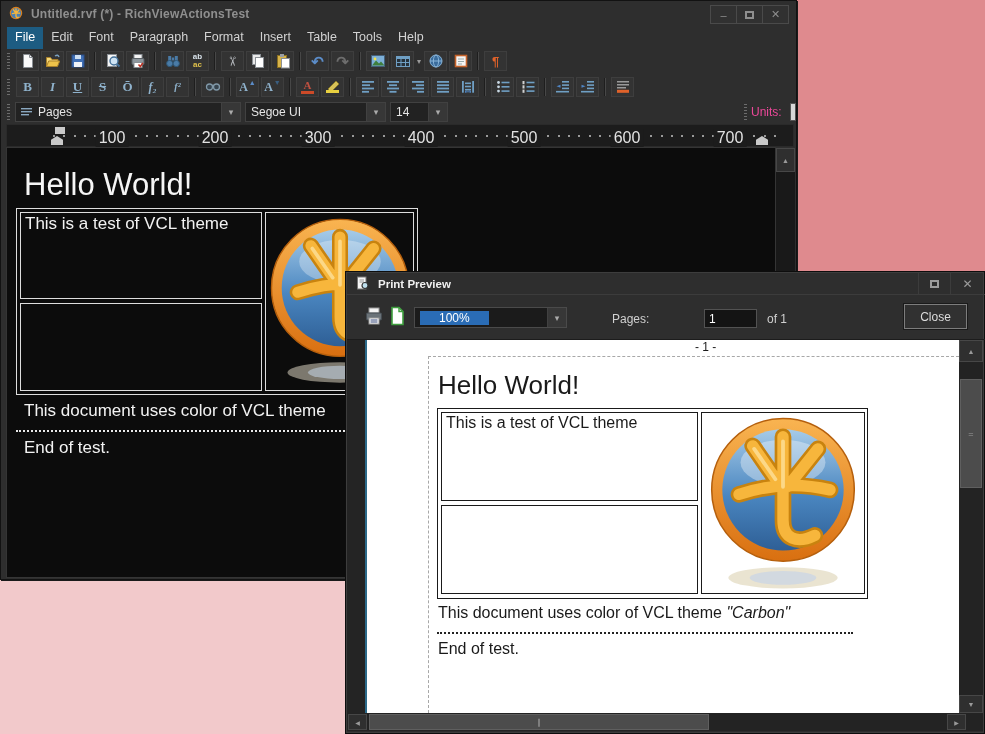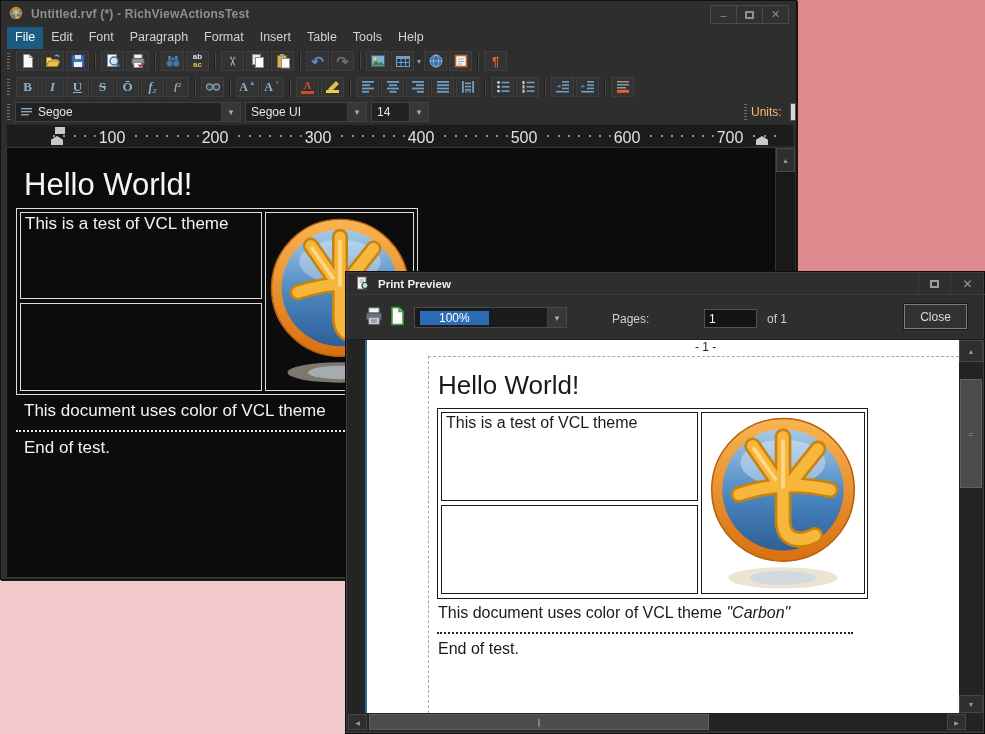--- a/index.html
+++ b/index.html
@@ -401,35 +401,35 @@
     <div class="a tbrow" style="top:99px;height:24px">
       <span class="grip"></span>
       <div class="combo" style="width:226px">
         <svg width="13" height="10" style="margin-left:4px">
             <g fill="#8aa8c0">
               <rect x="1" y="1" width="11" height="1.4"></rect>
               <rect x="1" y="4" width="11" height="1.4"></rect>
               <rect x="1" y="7" width="8" height="1.4"></rect>
             </g>
           </svg>
-        <span class="cval">Segoe</span>
+        <span class="cval">Pages</span>
         <span class="carrow">▾</span>
       </div>
       <span style="width:4px"></span>
-      <div class="combo" style="width:122px">
+      <div class="combo" style="width:141px">
         <span class="cval">Segoe UI</span>
         <span class="carrow">▾</span>
       </div>
       <span style="width:4px"></span>
       <div class="combo" style="width:58px">
         <span class="cval">14</span>
         <span class="carrow">▾</span>
       </div>
       <span class="grip" style="position:absolute;left:741px;top:4px"></span>
-      <span class="pv-label" style="position:absolute;left:750px;top:5px;color:#fdba74">Units:</span>
+      <span class="pv-label" style="position:absolute;left:750px;top:5px;color:#ec4899">Units:</span>
       <span style="position:absolute;left:789px;top:3px;width:6px;height:18px;background:#d8d8d8;border:1px solid #555"></span>
     </div>
 
     <div class="a ruler">
       <div class="ruler-dots"></div>
       <span class="rnum" style="left:105px">100</span>
       <span class="rnum" style="left:208px">200</span>
       <span class="rnum" style="left:311px">300</span>
       <span class="rnum" style="left:414px">400</span>
       <span class="rnum" style="left:517px">500</span>

